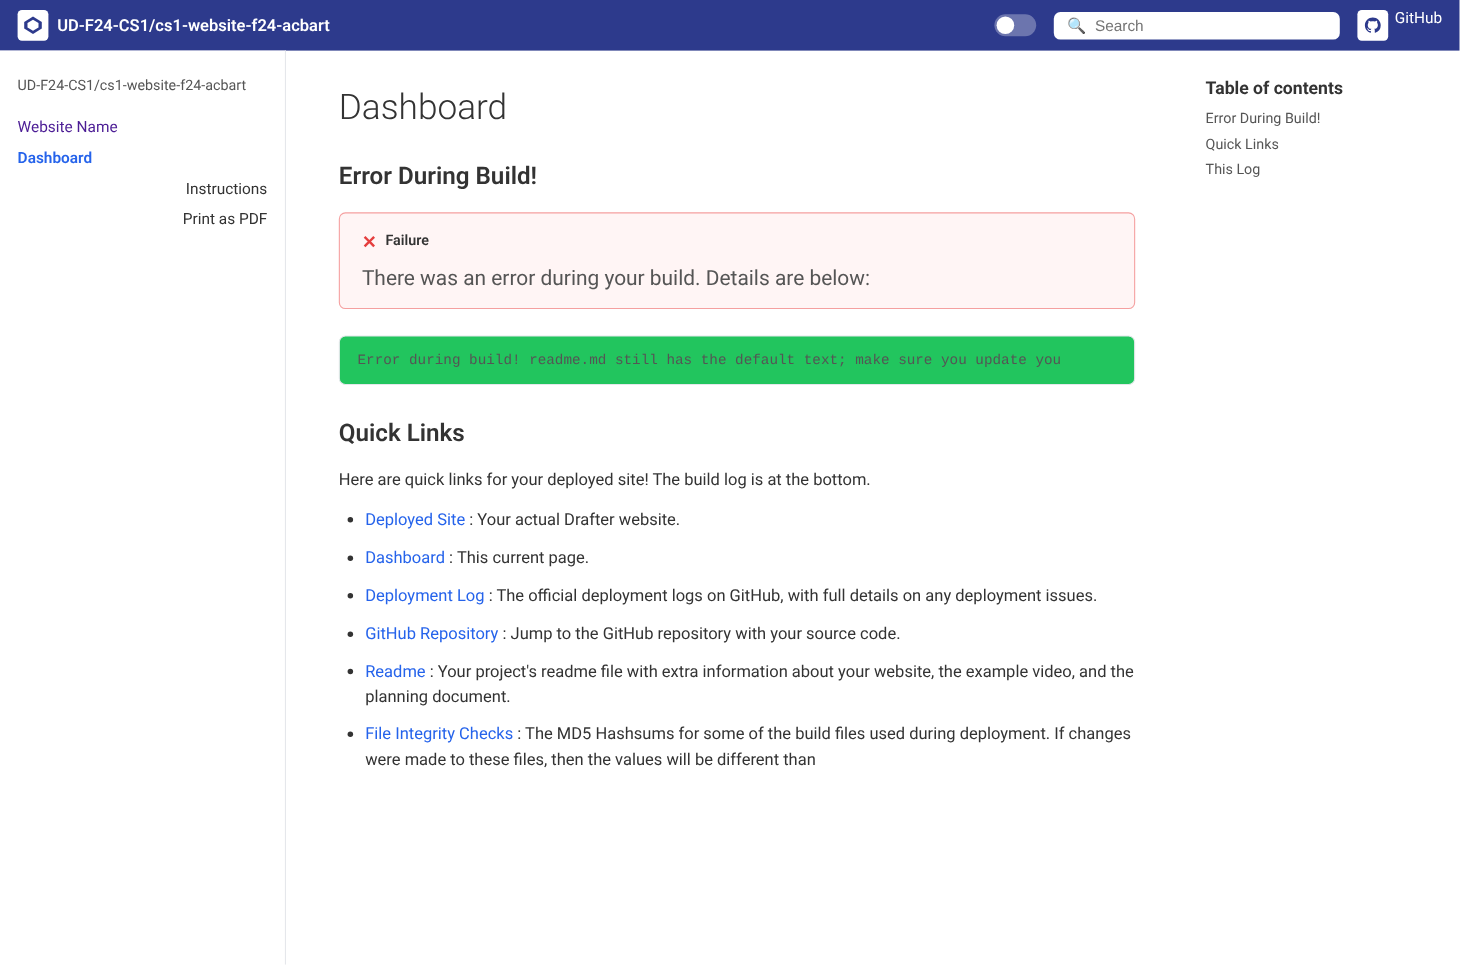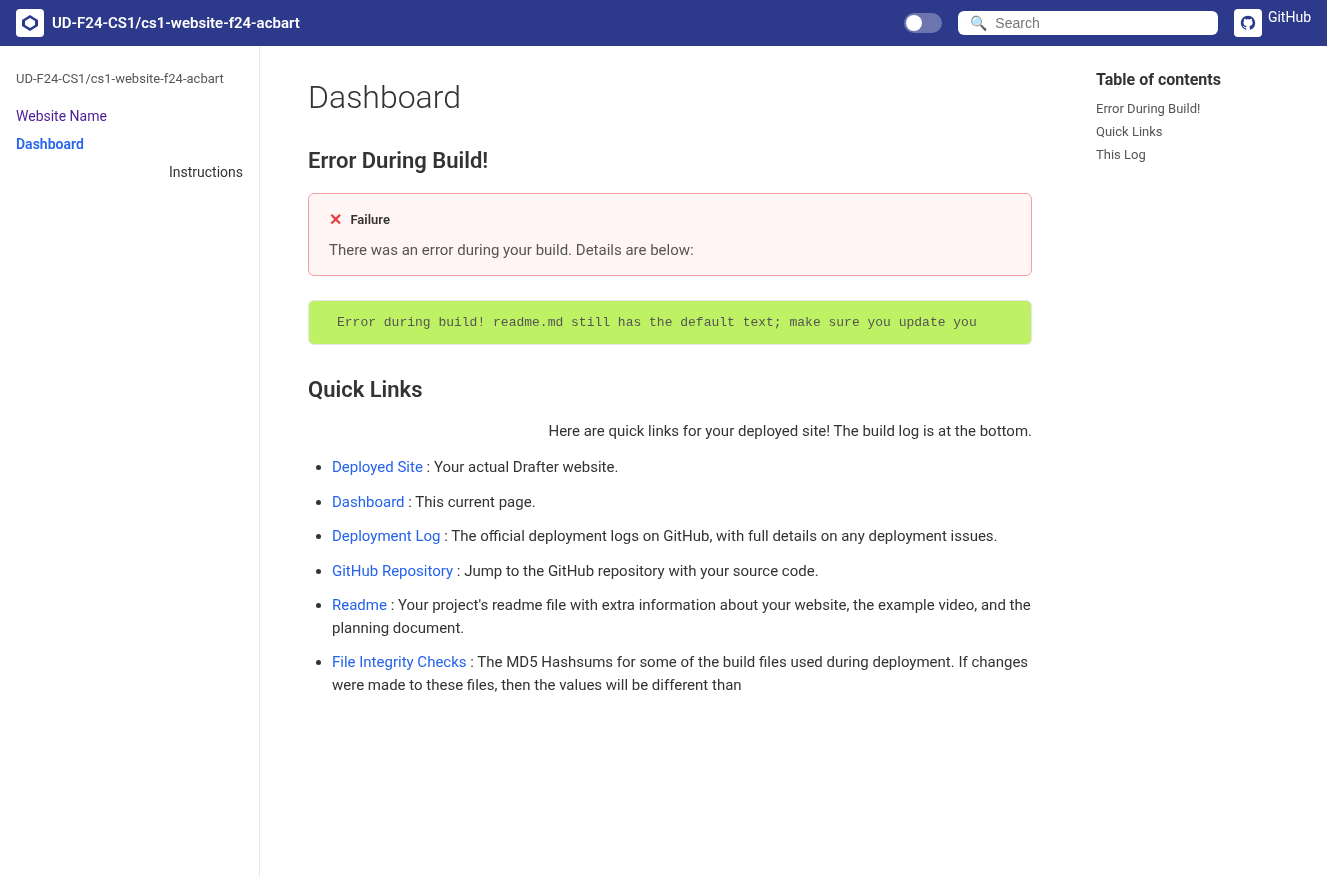--- a/index.html
+++ b/index.html
@@ -172,47 +172,46 @@
       color: #e53e3e;
       font-size: 16px;
       font-weight: bold;
     }
     .error-title {
       font-weight: 600;
       font-size: 13px;
       color: #333;
     }
     .error-message {
-      font-size: 15px;
+      font-size: 19px;
       color: #555;
     }
 
     
     .code-block {
-      background: #bef264;
+      background: #22c55e;
       border: 1px solid #e5e7eb;
       border-radius: 6px;
-      padding: 14px 28px;
+      padding: 14px 16px;
       font-family: 'Courier New', Courier, monospace;
       font-size: 13px;
       overflow-x: auto;
       margin-bottom: 32px;
       white-space: nowrap;
     }
     .code-text {
       color: #555;
     }
 
     
     .quick-links-section { margin-bottom: 32px; }
     .quick-links-section p {
       font-size: 15px;
       color: #333;
       margin-bottom: 16px;
-      text-align: right;
     }
     .quick-links-list {
       list-style: disc;
       padding-left: 24px;
       display: flex;
       flex-direction: column;
       gap: 12px;
     }
     .quick-links-list li {
       font-size: 15px;
@@ -293,20 +292,21 @@
 </nav>
 
 <div class="page-layout">
 
   <aside class="sidebar">
     <div class="sidebar-breadcrumb">UD-F24-CS1/cs1-website-f24-acbart</div>
     <nav class="sidebar-nav">
       <a class="sidebar-nav-item">Website Name</a>
       <a class="sidebar-nav-item active">Dashboard</a>
       <a class="sidebar-nav-item plain">Instructions</a>
+      <a class="sidebar-nav-item plain">Print as PDF</a>
     </nav>
   </aside>
 
   <main class="main-content">
 
     <h1 class="page-title">Dashboard</h1>
 
     <section>
       <h2 class="section-title">Error During Build!</h2>
 

